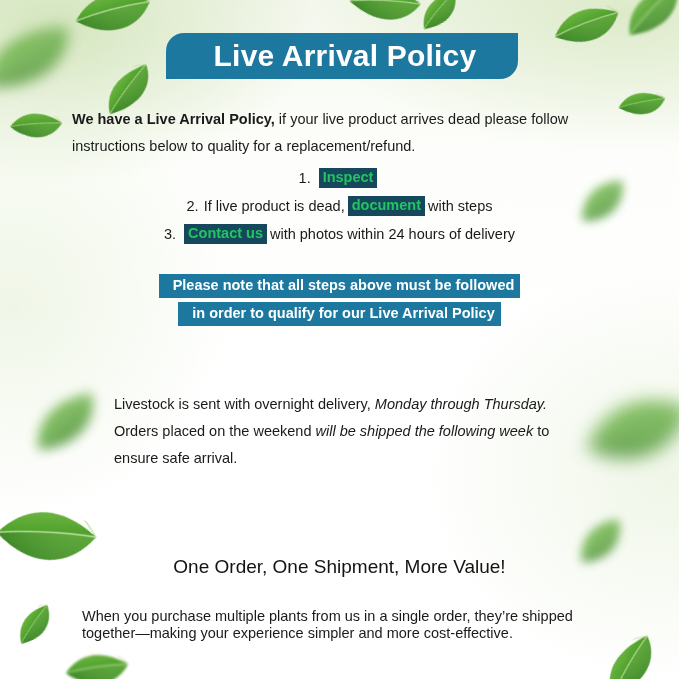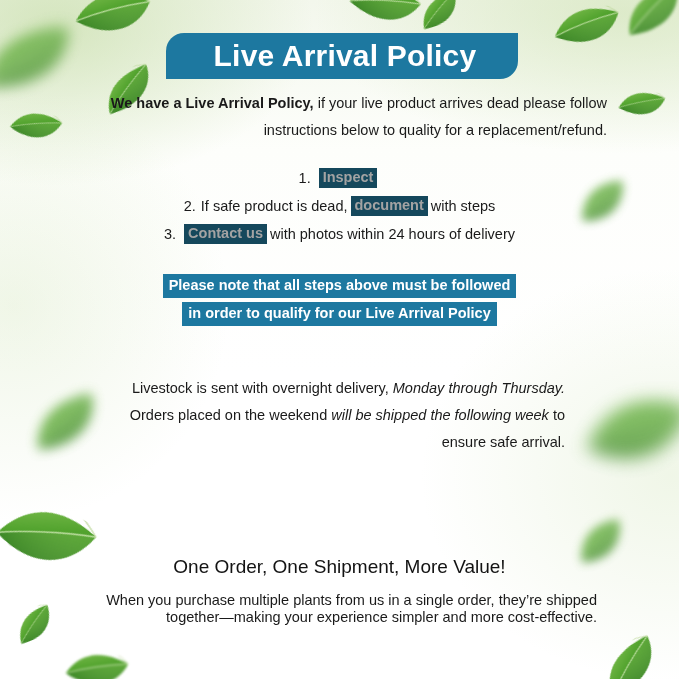--- a/index.html
+++ b/index.html
@@ -44,56 +44,57 @@
   }
   #substrate-banner{
     left:122px; top:493px; width:462px; height:48px;
     background:#1b5465;
     font-size:32px;
   }
 
   .para{
     position:absolute;
     width:679px; left:0;
-    text-align:right;
+    text-align:left;
     color:#1a1a1a;
     font-size:14.5px;
     line-height:27px;
+    margin-top:16px;
   }
   #intro-paragraph{ top:90px; padding:0 72px; }
   #intro-paragraph .b{ font-weight:bold; }
 
   #steps-list{ position:absolute; left:0; top:164px; width:679px; }
   .step{
     display:flex; align-items:center; justify-content:center;
     font-size:14.5px; line-height:28px; color:#1a1a1a;
     white-space:nowrap;
   }
   .step .num{ margin-right:5px; }
   .hl{
     background:#15485c;
-    color:#a3a3a3;
+    color:#22c55e;
     font-weight:bold;
     padding:1px 4px 2px 4px;
     margin:0 3px;
     display:inline-block;
     line-height:17px;
   }
 
   #note-block{
     position:absolute; left:0; top:274px; width:679px;
     display:flex; flex-direction:column; align-items:center; gap:4px;
   }
   .note-line{
     background:#1d78a0;
     color:#ffffff;
     font-weight:bold;
     font-size:14.5px;
     line-height:19px;
-    padding:2px 6px 3px 6px;
+    padding:2px 6px 3px 14px;
     white-space:nowrap;
   }
 
   #livestock-paragraph{ top:375px; padding:0 114px; }
   #livestock-paragraph .i{ font-style:italic; }
 
   #value-headline{
     position:absolute; left:0; top:556px; width:679px;
     text-align:center;
     font-size:19px; font-weight:normal; color:#131313;
@@ -442,21 +443,21 @@
     <span class="b">We have a Live Arrival Policy,</span><span> if your live product arrives dead please follow instructions below to quality for a replacement/refund.</span>
   </div>
 
   <div id="steps-list">
     <div class="step">
       <span class="num">1.</span>
       <span class="hl">Inspect</span>
     </div>
     <div class="step">
       <span class="num">2.</span>
-      <span>If safe product is dead,</span>
+      <span>If live product is dead,</span>
       <span class="hl">document</span>
       <span>with steps</span>
     </div>
     <div class="step">
       <span class="num">3.</span>
       <span class="hl">Contact us</span>
       <span>with photos within 24 hours of delivery</span>
     </div>
   </div>
 

